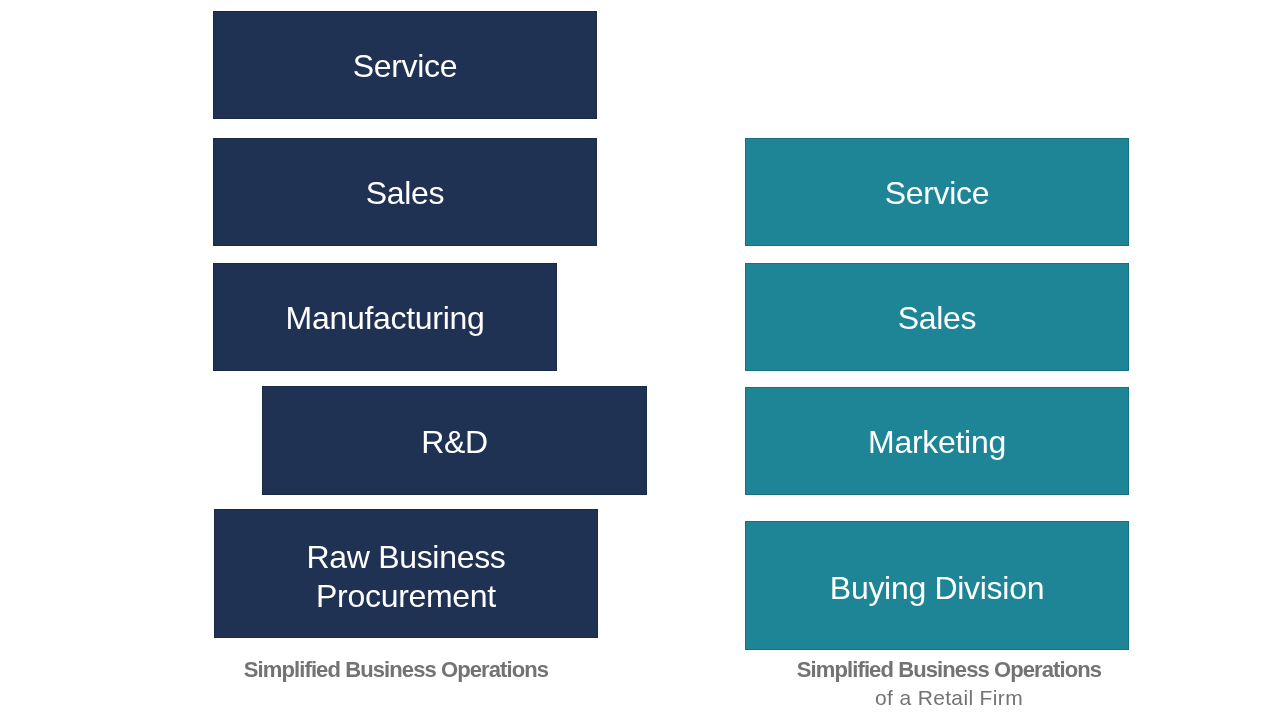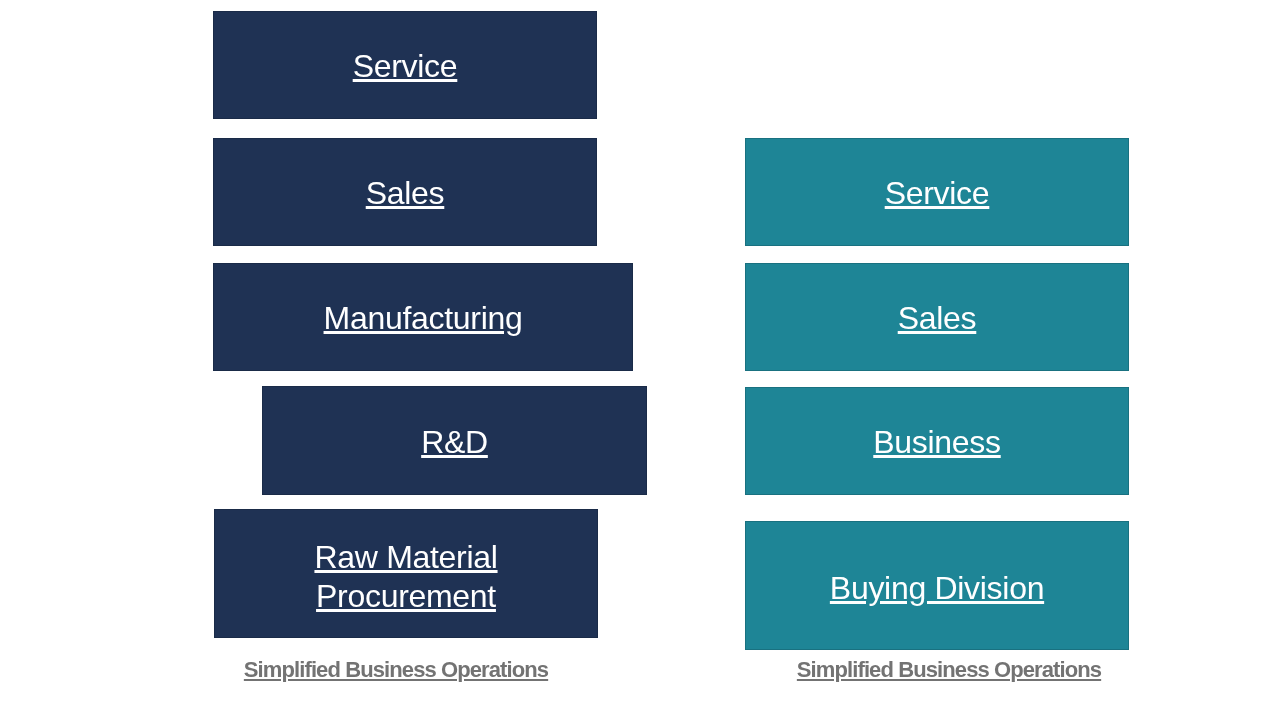--- a/index.html
+++ b/index.html
@@ -5,21 +5,21 @@
   html, body { margin: 0; padding: 0; }
   body {
     width: 1280px; height: 720px;
     background: #ffffff;
     overflow: hidden;
     font-family: "Liberation Sans", sans-serif;
     position: relative;
   }
   .stage { position: absolute; left: 0; top: 0; width: 1280px; height: 720px; }
   
-  .box, .caption { will-change: transform; text-decoration: underline; }
+  .box, .caption { will-change: transform; }
 
   .box {
     position: absolute;
     display: flex;
     align-items: center;
     justify-content: center;
     color: #ffffff;
     font-size: 32px;
     line-height: 39px;
     letter-spacing: -0.3px;
@@ -27,21 +27,21 @@
     white-space: pre-line;
     box-sizing: border-box;
     padding-top: 3px;
   }
   .navy { background: #1f3254; border: 1px solid #1a2b48; }
   .teal { background: #1e8596; border: 1px solid #197180; }
 
   
   #b-l1 { left: 213px; top: 11px;  width: 384px; height: 108px; }
   #b-l2 { left: 213px; top: 138px; width: 384px; height: 108px; }
-  #b-l3 { left: 213px; top: 263px; width: 420px; height: 108px; }
+  #b-l3 { left: 213px; top: 263px; width: 344px; height: 108px; }
   #b-l4 { left: 214px; top: 386px; width: 385px; height: 109px; margin-left: 48px; }
   #b-l5 { left: 214px; top: 509px; width: 384px; height: 129px; padding-top: 6px; }
 
   
   #b-r1 { left: 745px; top: 138px; width: 384px; height: 108px; }
   #b-r2 { left: 745px; top: 263px; width: 384px; height: 108px; }
   #b-r3 { left: 745px; top: 387px; width: 384px; height: 108px; }
   #b-r4 { left: 745px; top: 521px; width: 384px; height: 129px; padding-top: 6px; }
 
   .caption {
@@ -77,37 +77,38 @@
   <div class="box navy" id="b-l2">
     <span>Sales</span>
   </div>
   <div class="box navy" id="b-l3">
     <span>Manufacturing</span>
   </div>
   <div class="box navy" id="b-l4">
     <span>R&amp;D</span>
   </div>
   <div class="box navy" id="b-l5">
-    <span>Raw Material
+    <span>Raw Business
 Procurement</span>
   </div>
 
   <div class="box teal" id="b-r1">
     <span>Service</span>
   </div>
   <div class="box teal" id="b-r2">
     <span>Sales</span>
   </div>
   <div class="box teal" id="b-r3">
-    <span>Business</span>
+    <span>Marketing</span>
   </div>
   <div class="box teal" id="b-r4">
     <span>Buying Division</span>
   </div>
 
   <div class="caption" id="cap-left">
     <div class="l1">Simplified Business Operations</div>
   </div>
   <div class="caption" id="cap-right">
     <div class="l1">Simplified Business Operations</div>
+    <div class="l2">of a Retail Firm</div>
   </div>
 
 </div>
 
 </body></html>

